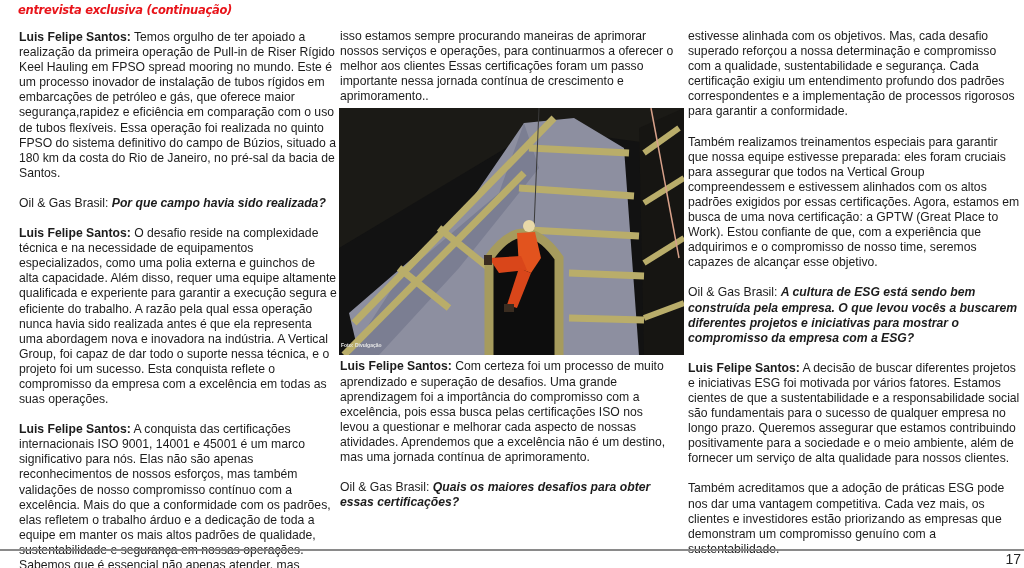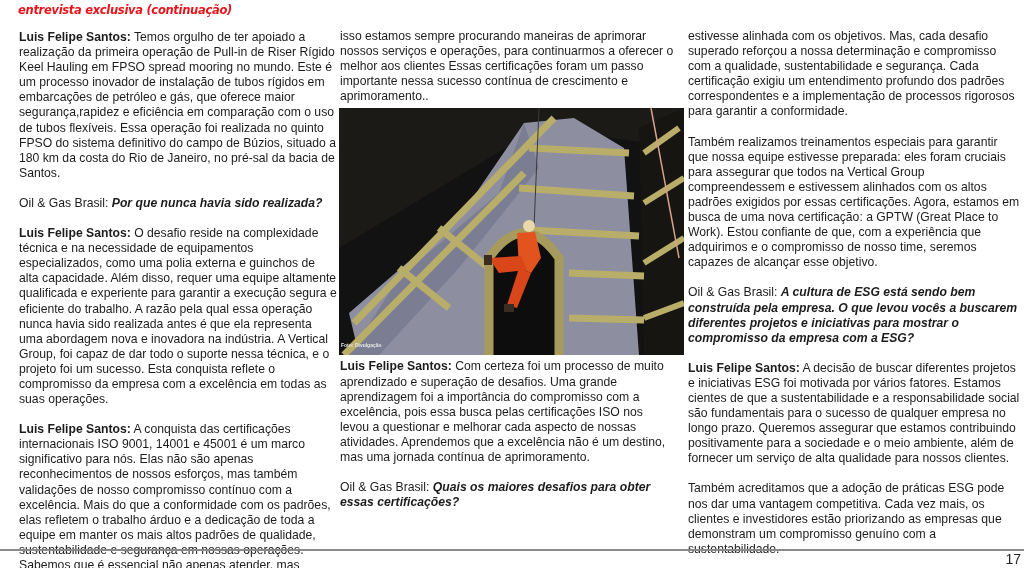--- a/index.html
+++ b/index.html
@@ -57,27 +57,27 @@
   </style>
 </head>
 <body>
 
 <div class="page">
 
   <div class="section-tag">entrevista exclusiva (continuação)</div>
 
   <div class="col col-1">
     <p><span class="speaker">Luis Felipe Santos:</span> <span>Temos orgulho de ter apoiado a realização da primeira operação de Pull-in de Riser Rígido Keel Hauling em FPSO spread mooring no mundo. Este é um processo inovador de instalação de tubos rígidos em embarcações de petróleo e gás, que oferece maior segurança,rapidez e eficiência em comparação com o uso de tubos flexíveis. Essa operação foi realizada no quinto FPSO do sistema definitivo do campo de Búzios, situado a 180 km da costa do Rio de Janeiro, no pré-sal da bacia de Santos.</span></p>
-    <p><span>Oil &amp; Gas Brasil:</span> <span class="q">Por que nunca havia sido realizada?</span></p>
+    <p><span>Oil &amp; Gas Brasil:</span> <span class="q">Por que campo havia sido realizada?</span></p>
     <p><span class="speaker">Luis Felipe Santos:</span> <span>O desafio reside na complexidade técnica e na necessidade de equipamentos especializados, como uma polia externa e guinchos de alta capacidade. Além disso, requer uma equipe altamente qualificada e experiente para garantir a execução segura e eficiente do trabalho. A razão pela qual essa operação nunca havia sido realizada antes é que ela representa uma abordagem nova e inovadora na indústria. A Vertical Group, foi capaz de dar todo o suporte nessa técnica, e o projeto foi um sucesso. Esta conquista reflete o compromisso da empresa com a excelência em todas as suas operações.</span></p>
     <p><span class="speaker">Luis Felipe Santos:</span> <span>A conquista das certificações internacionais ISO 9001, 14001 e 45001 é um marco significativo para nós. Elas não são apenas reconhecimentos de nossos esforços, mas também validações de nosso compromisso contínuo com a excelência. Mais do que a conformidade com os padrões, elas refletem o trabalho árduo e a dedicação de toda a equipe em manter os mais altos padrões de qualidade, sustentabilidade e segurança em nossas operações. Sabemos que é essencial não apenas atender, mas superar as expectativas de nossos clientes. Por</span></p>
   </div>
 
   <div class="col col-2">
-    <p style="margin-bottom:0">isso estamos sempre procurando maneiras de aprimorar nossos serviços e operações, para continuarmos a oferecer o melhor aos clientes Essas certificações foram um passo importante nessa sucesso contínua de crescimento e aprimoramento..</p>
+    <p style="margin-bottom:0">isso estamos sempre procurando maneiras de aprimorar nossos serviços e operações, para continuarmos a oferecer o melhor aos clientes Essas certificações foram um passo importante nessa jornada contínua de crescimento e aprimoramento..</p>
 
     <div class="photo">
       <svg width="345" height="247" viewBox="0 0 345 247">
         <rect width="345" height="247" fill="#121212"></rect>
 
         <polygon points="0,0 345,0 345,40 200,20 0,140" fill="#1b1a16"></polygon>
 
         <polygon points="185,15 235,10 285,40 300,247 20,247 10,205 120,110" fill="#8d8fa0"></polygon>
         <polygon points="60,170 160,85 185,15 200,60 120,160 40,247 10,247" fill="#7b7e92"></polygon>
 

